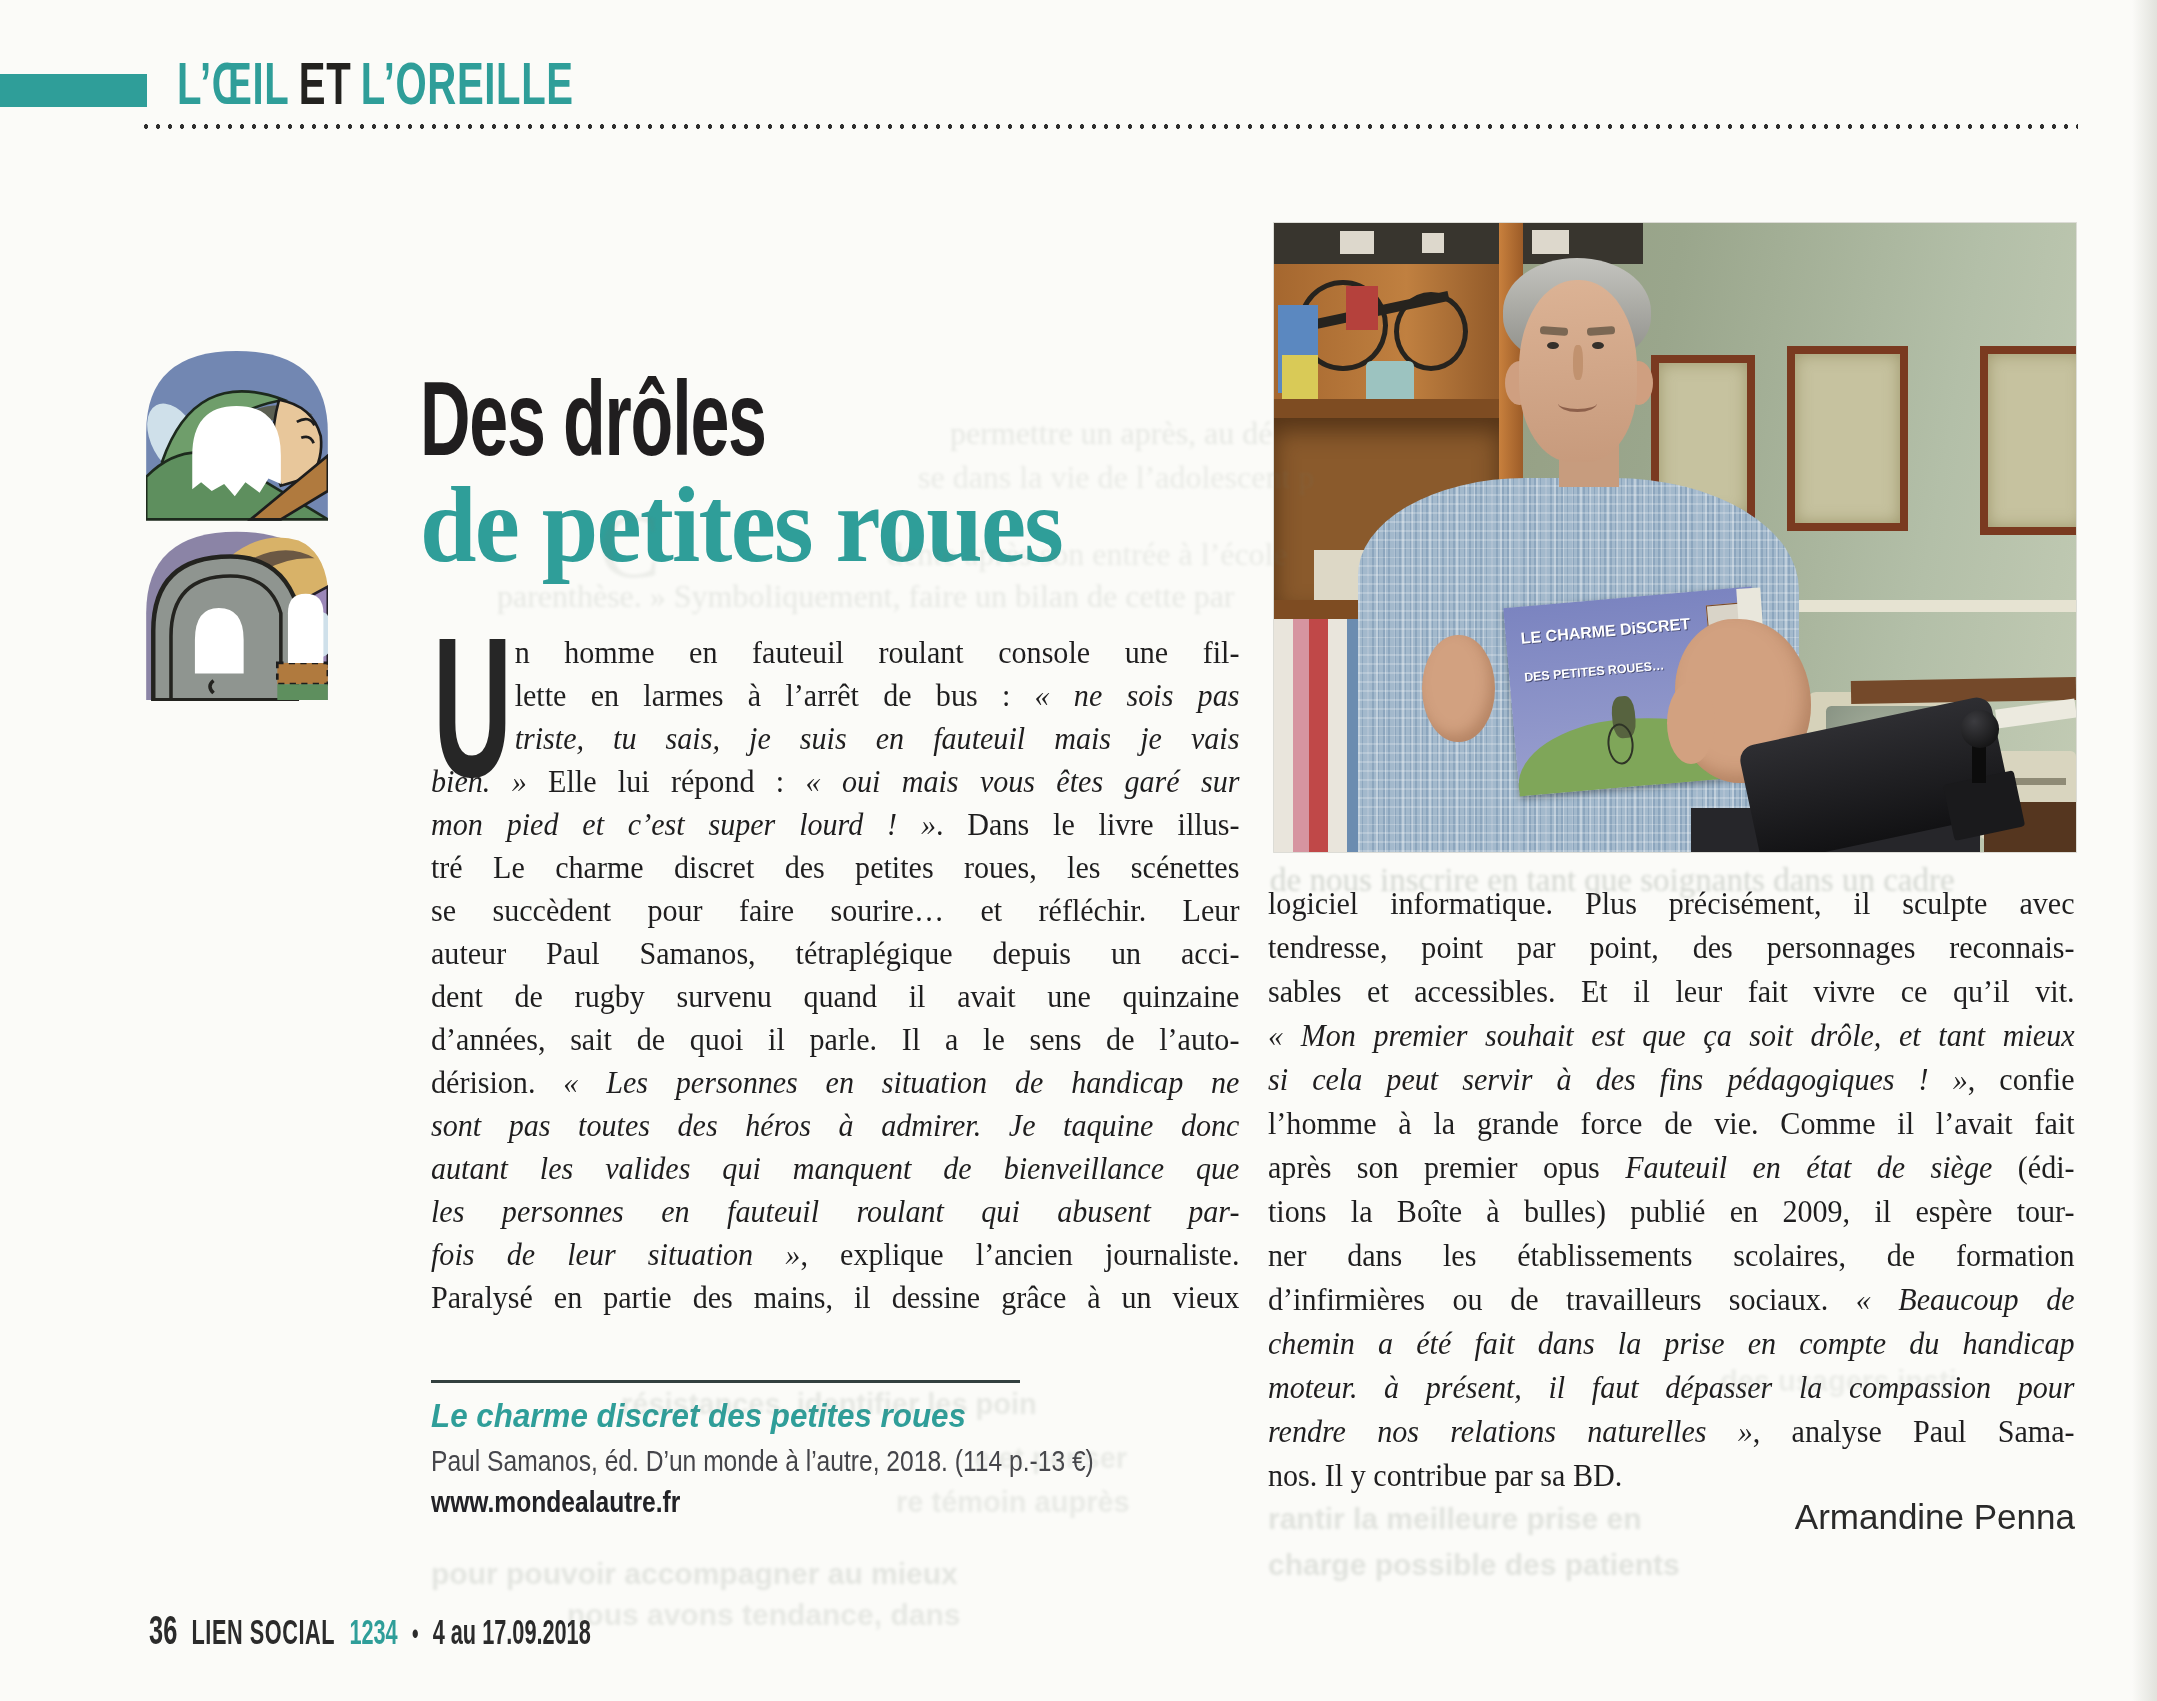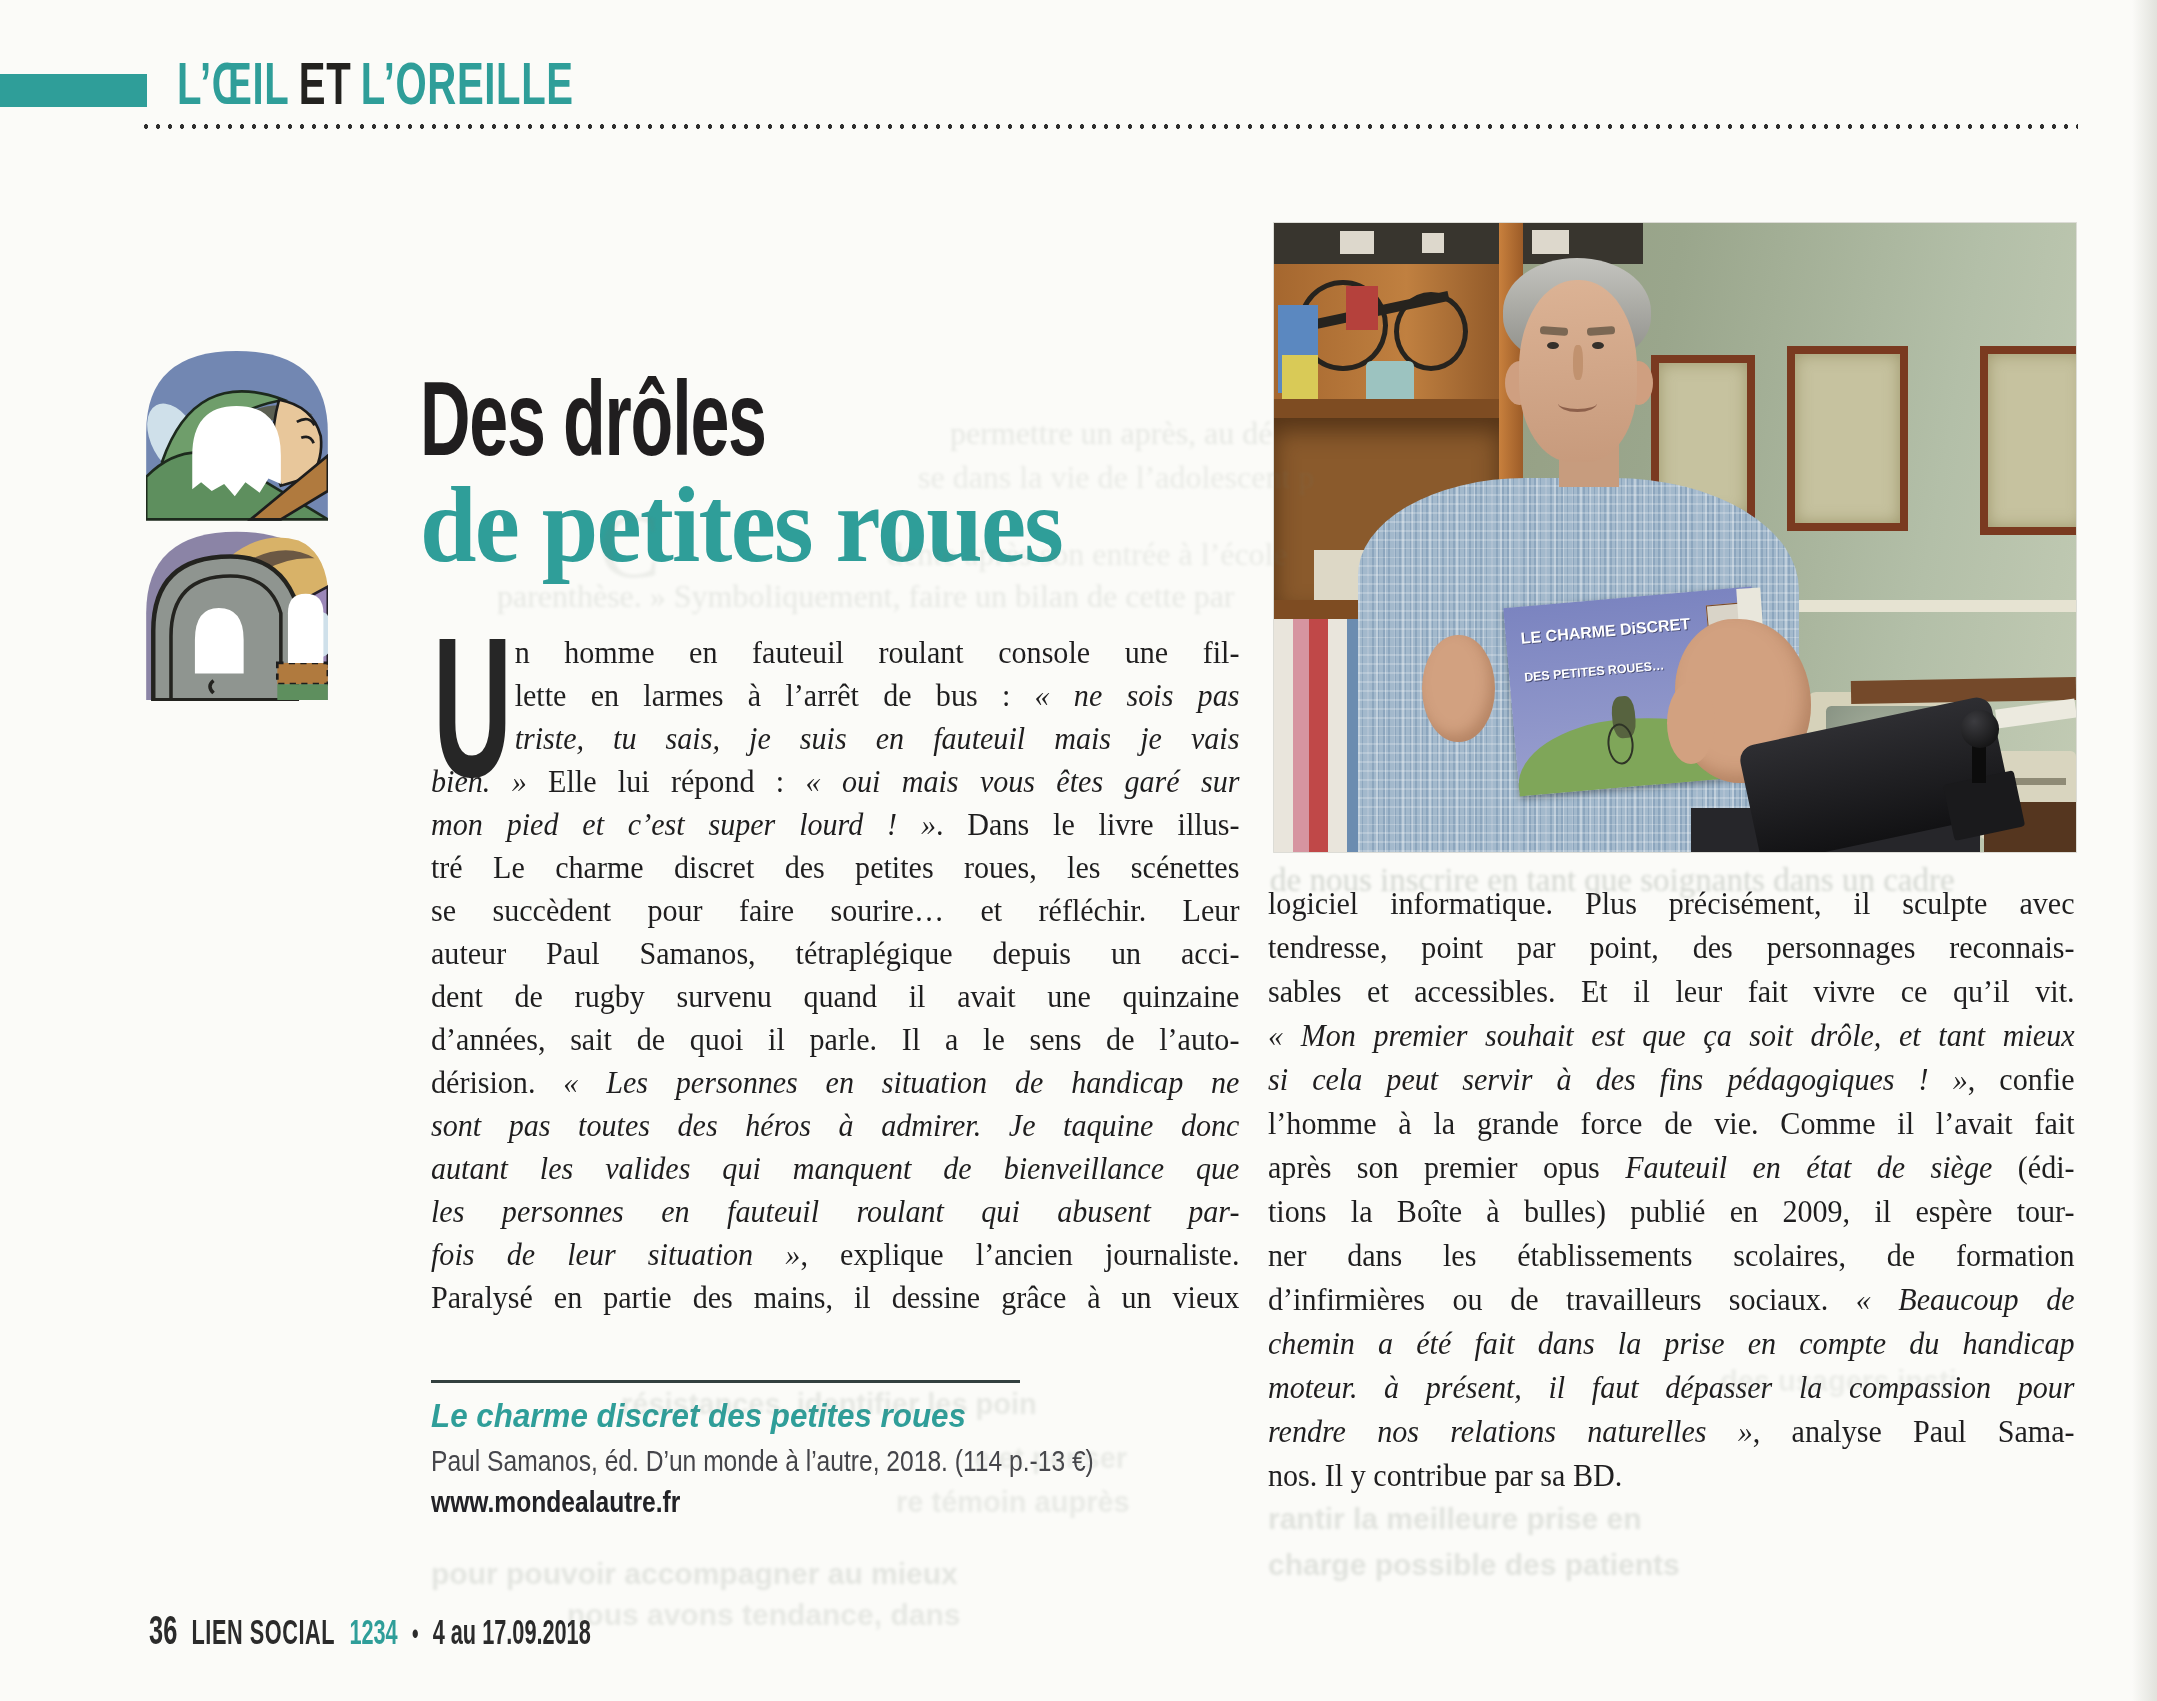--- a/index.html
+++ b/index.html
@@ -218,20 +218,21 @@
       <div class="tline"><span>l’homme à la grande force de vie. Comme il l’avait fait</span></div>
       <div class="tline"><span>après son premier opus </span><em>Fauteuil en état de siège</em><span> (édi-</span></div>
       <div class="tline"><span>tions la Boîte à bulles) publié en 2009, il espère tour-</span></div>
       <div class="tline"><span>ner dans les établissements scolaires, de formation</span></div>
       <div class="tline"><span>d’infirmières ou de travailleurs sociaux. </span><em>« Beaucoup de</em></div>
       <div class="tline"><em>chemin a été fait dans la prise en compte du handicap</em></div>
       <div class="tline"><em>moteur. à présent, il faut dépasser la compassion pour</em></div>
       <div class="tline"><em>rendre nos relations naturelles »</em><span>, analyse Paul Sama-</span></div>
       <div class="tline end"><span>nos. Il y contribue par sa BD.</span></div>
     </div>
+  <div class="abs" id="author-credit">Armandine Penna</div>
 
   <div class="abs" id="photo">
     <div class="abs ph-shelf"></div>
     <div class="abs ph-shelf-back"></div>
     <div class="abs ph-top-dark">
       <div class="pic" style="left:18%;top:20%;width:9%;height:55%;"></div>
       <div class="pic" style="left:40%;top:25%;width:6%;height:48%;"></div>
       <div class="pic" style="left:70%;top:18%;width:10%;height:58%;"></div>
     </div>
     <div class="abs wheel" style="left:3%;top:9%;width:10%;height:13%;"></div>

